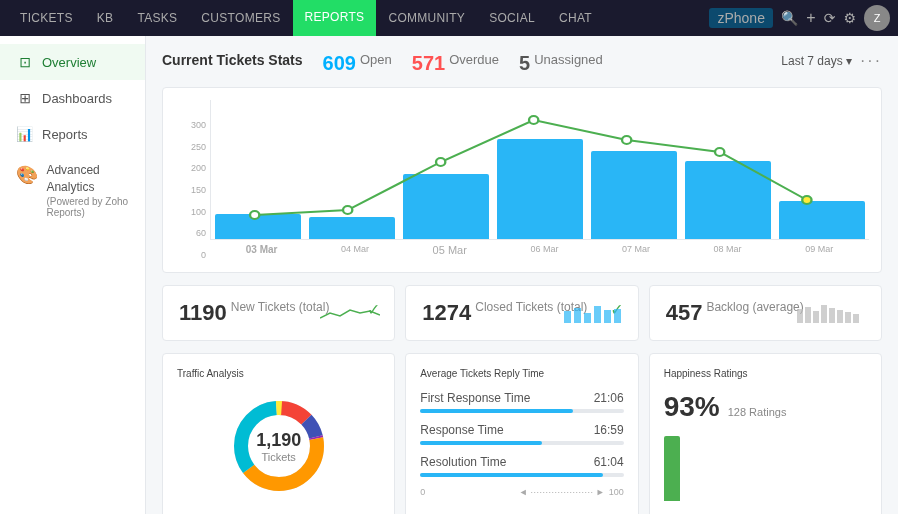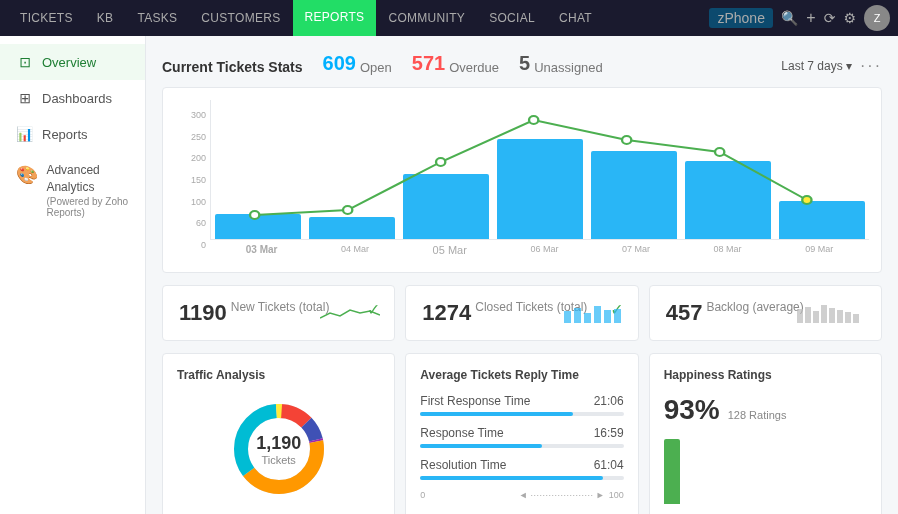--- a/index.html
+++ b/index.html
@@ -25,21 +25,21 @@
     .sidebar-item .si-icon { font-size: 14px; width: 18px; text-align: center; }
     .sidebar-item-adv { padding: 10px 16px; cursor: pointer; display: flex; align-items: flex-start; gap: 8px; color: #555; }
     .sidebar-item-adv .si-icon { font-size: 14px; margin-top: 2px; }
     .sidebar-item-adv .si-label { font-size: 12px; line-height: 1.4; }
     .sidebar-item-adv .si-sub { font-size: 10px; color: #888; }
 
     
     .main { flex: 1; overflow-y: auto; padding: 16px; background: #f5f7f9; }
 
     
-    .stats-header { display: flex; align-items: flex-end; margin-bottom: 12px; }
+    .stats-header { display: flex; align-items: flex-start; margin-bottom: 12px; }
     .stats-header-title { font-size: 14px; font-weight: 600; color: #333; flex: 0 0 auto; margin-right: 20px; }
     .stats-badge { font-size: 20px; font-weight: 700; margin-right: 4px; }
     .stats-badge.open { color: #00b0ff; }
     .stats-badge.overdue { color: #ff5252; }
     .stats-badge.unassigned { color: #555; }
     .stats-label { font-size: 13px; color: #777; margin-right: 20px; }
     .stats-right { margin-left: auto; display: flex; align-items: center; gap: 8px; }
     .last-days { font-size: 12px; color: #555; cursor: pointer; }
     .more-btn { color: #888; cursor: pointer; font-size: 16px; letter-spacing: 2px; }
 
@@ -55,21 +55,21 @@
     .metric-row { display: flex; gap: 10px; margin-bottom: 12px; }
     .metric-card { background: #fff; border: 1px solid #e5e8ec; border-radius: 4px; padding: 14px 16px; flex: 1; display: flex; flex-direction: row; gap: 4px; position: relative; }
     .metric-number { font-size: 22px; font-weight: 700; color: #333; }
     .metric-label { font-size: 12px; color: #888; }
     .metric-icon { position: absolute; top: 14px; right: 14px; color: #4caf50; font-size: 16px; }
     .metric-sparkline { position: absolute; bottom: 14px; right: 14px; }
 
     
     .bottom-row { display: flex; gap: 10px; }
     .bottom-card { background: #fff; border: 1px solid #e5e8ec; border-radius: 4px; padding: 14px; flex: 1; }
-    .bottom-card-title { font-size: 12px; font-weight: 700; color: #444; margin-bottom: 12px; }
+    .bottom-card-title { font-size: 10px; font-weight: 400; color: #444; margin-bottom: 12px; }
 
     
     .donut-wrap { display: flex; justify-content: center; align-items: center; margin: 8px 0; position: relative; }
     .donut-label { position: absolute; text-align: center; }
     .donut-number { font-size: 18px; font-weight: 700; color: #333; }
     .donut-sub { font-size: 11px; color: #888; }
 
     
     .reply-row { margin-bottom: 10px; }
     .reply-label { font-size: 12px; color: #555; margin-bottom: 2px; display: flex; justify-content: space-between; }
@@ -142,21 +142,21 @@
       <span class="stats-badge unassigned">5</span>
       <span class="stats-label">Unassigned</span>
       <div class="stats-right">
         <span class="last-days">Last 7 days ▾</span>
         <span class="more-btn">···</span>
       </div>
     </div>
 
     <div class="chart-card">
       <div class="bar-chart">
-        <div style="display:flex; align-items:center; height:160px;">
+        <div style="display:flex; align-items:flex-end; height:160px;">
 
           <div style="display:flex; flex-direction:column; justify-content:space-between; height:140px; width:35px; padding-right:4px;">
             <span style="font-size:9px;color:#aaa;text-align:right;">300</span>
             <span style="font-size:9px;color:#aaa;text-align:right;">250</span>
             <span style="font-size:9px;color:#aaa;text-align:right;">200</span>
             <span style="font-size:9px;color:#aaa;text-align:right;">150</span>
             <span style="font-size:9px;color:#aaa;text-align:right;">100</span>
             <span style="font-size:9px;color:#aaa;text-align:right;">60</span>
             <span style="font-size:9px;color:#aaa;text-align:right;">0</span>
           </div>

